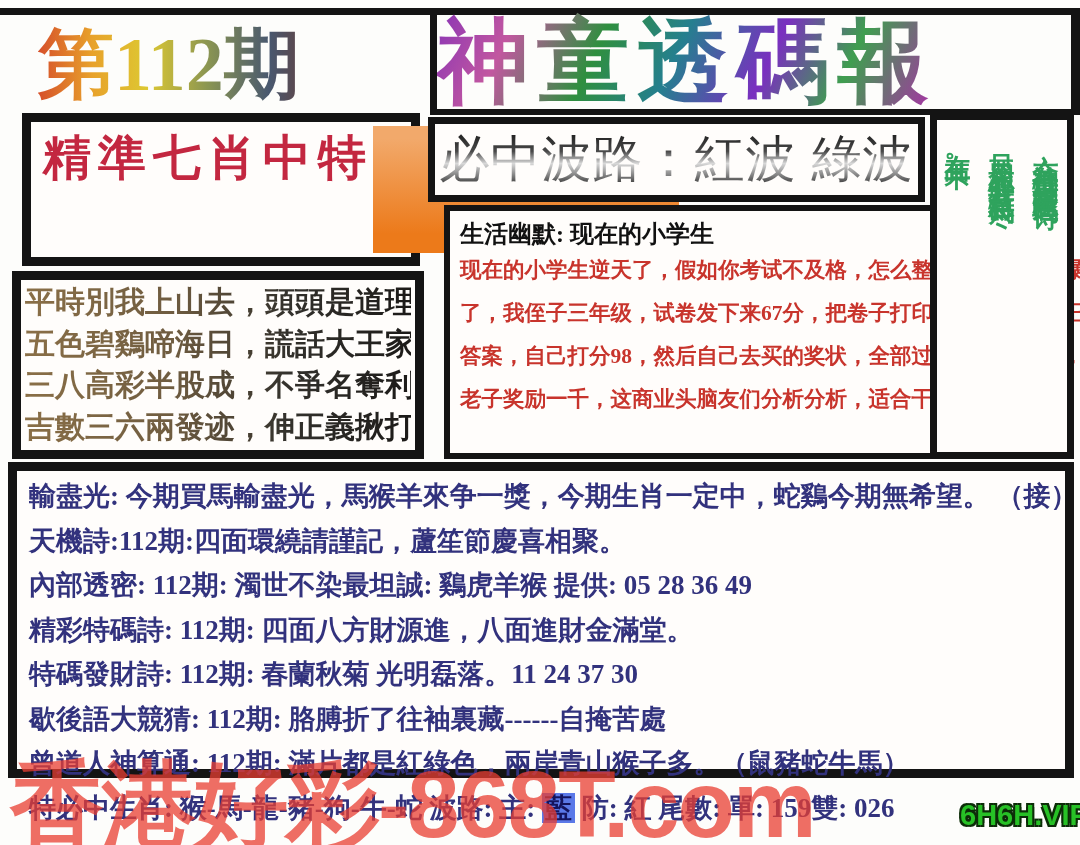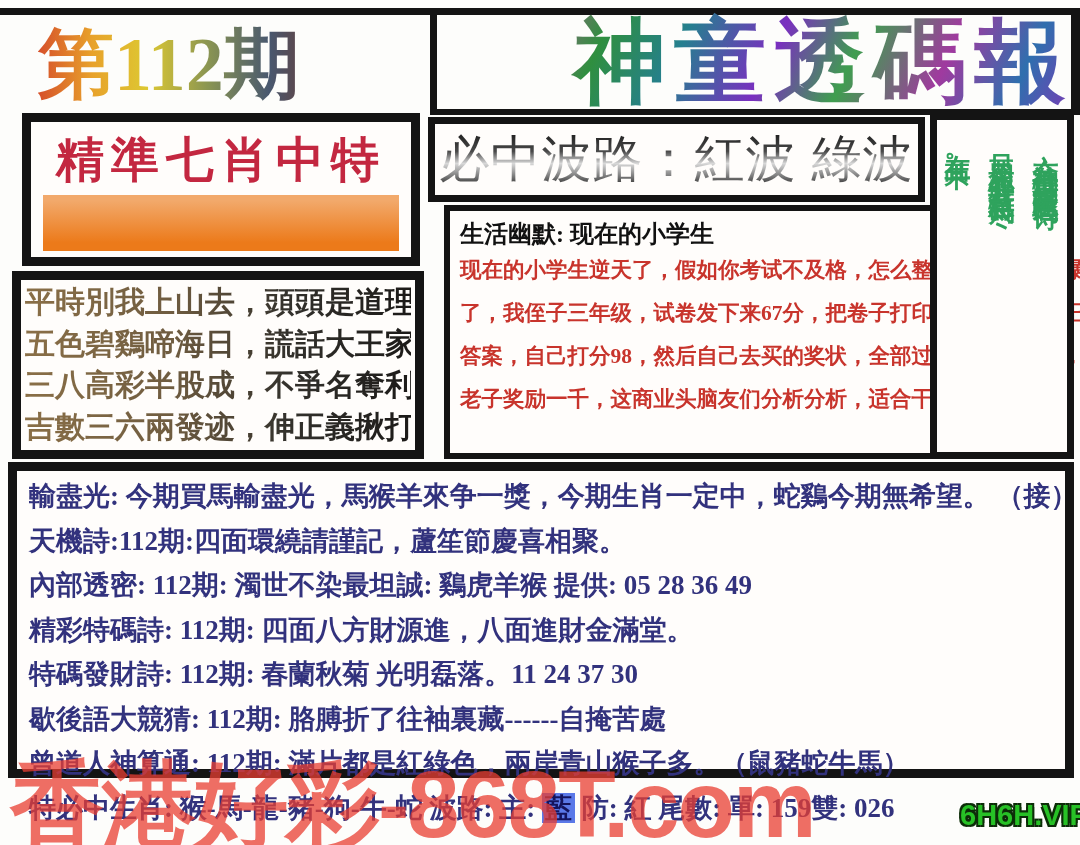--- a/index.html
+++ b/index.html
@@ -15,32 +15,32 @@
   @supports ((-webkit-background-clip:text) or (background-clip:text)){
     .gtext{-webkit-background-clip:text;background-clip:text;color:transparent;-webkit-text-fill-color:transparent;}
   }
 
   .issue{
     left:38px;top:16px;width:340px;height:96px;
     font-family:"Liberation Serif",serif;font-weight:bold;font-size:76px;line-height:96px;
     background-image:linear-gradient(90deg,#d6502a 0%,#e8a22b 16%,#ddc832 32%,#8a9552 50%,#49586f 68%,#6b3a30 84%,#8a2f22 100%);
   }
   .main-title{
-    left:437px;top:12px;width:637px;height:98px;text-align:right;
+    left:437px;top:12px;width:637px;height:98px;text-align:left;
     font-weight:bold;font-size:92px;line-height:98px;letter-spacing:8px;
     background-image:linear-gradient(115deg,#8a35b5 0%,#c257a0 12%,#2f8f3f 26%,#257f8f 38%,#7a2fc0 52%,#3f9e4f 64%,#a03a9f 78%,#2f6fae 90%,#7a3bb5 100%);
   }
   .top-rule{left:0;top:8px;width:1080px;height:7px;}
   .title-divider{left:430px;top:8px;width:7px;height:106px;}
   .title-underline{left:430px;top:109px;width:650px;height:6px;}
   .right-edge{left:1071px;top:8px;width:9px;height:106px;}
 
   .left-box1{
     left:22px;top:113px;width:398px;height:153px;border:9px solid #141414;background:#fffdfb;
-    display:flex;flex-direction:column;justify-content:space-around;padding:4px 12px;
+    display:flex;flex-direction:row;justify-content:space-around;padding:4px 12px;
   }
   .headline7{
     font-family:"Liberation Serif",serif;font-weight:bold;font-size:48px;letter-spacing:7px;
     color:#c32740;text-align:center;white-space:nowrap;
   }
   .zodiac{
     display:flex;justify-content:space-between;padding:0 6px;
     font-weight:bold;font-size:42px;
     background-image:linear-gradient(180deg,#f2a96b 10%,#ec7a1a 85%);
   }

